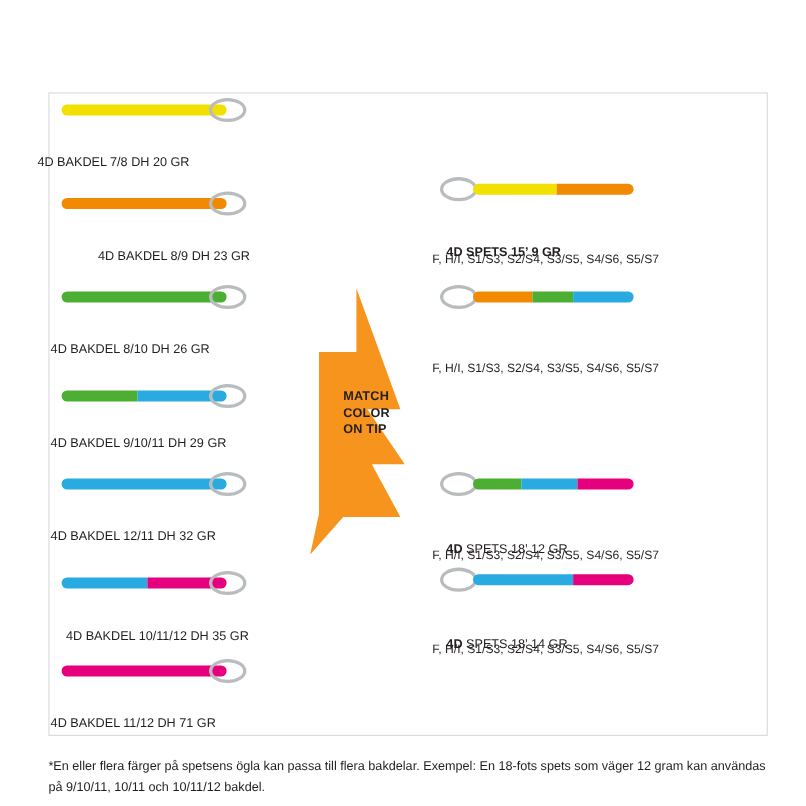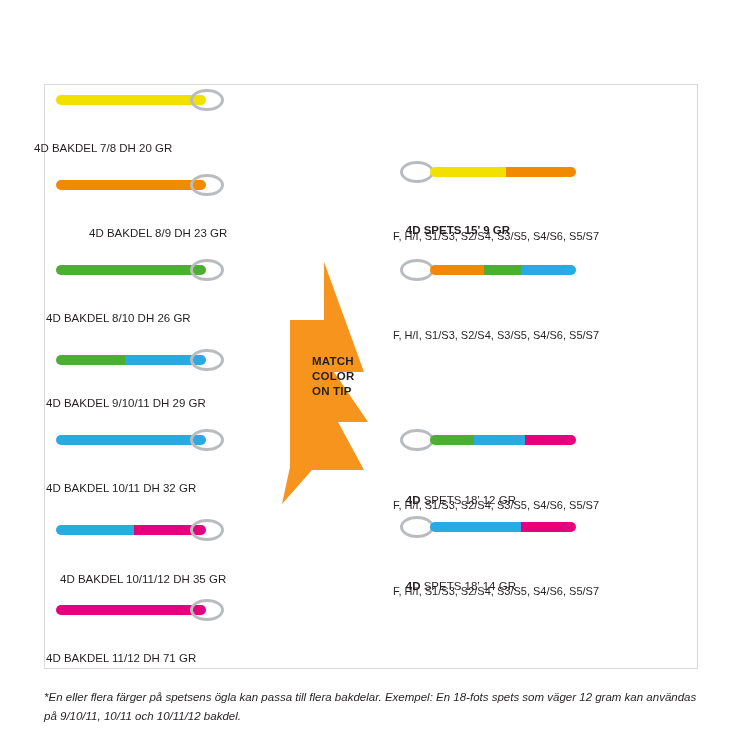--- a/index.html
+++ b/index.html
@@ -106,21 +106,20 @@
     letter-spacing: 0.2px;
     margin-left: 24px;
   }
 
   .footnote {
     position: absolute;
     left: 44px;
     top: 688px;
     width: 660px;
     font-size: 11.5px;
-    font-style: italic;
     line-height: 19px;
     color: #231f20;
   }
 </style>
 </head>
 <body>
 
 <div class="page">
 
 
@@ -148,21 +147,21 @@
     <div class="seg first" style="left:0; width:69px; background:#4cae32;"></div>
     <div class="seg last" style="left:69px; width:81px; background:#29abe2;"></div>
   </div>
   <div class="loop" style="left:190px; top:349px;"></div>
   <div class="label" style="left:46px; top:397px;">4D BAKDEL 9/10/11 DH 29 GR</div>
 
   <div class="rod" style="left:56px; top:435px; width:150px;">
     <div class="seg first last" style="left:0; width:150px; background:#29abe2;"></div>
   </div>
   <div class="loop" style="left:190px; top:429px;"></div>
-  <div class="label" style="left:46px; top:482px;">4D BAKDEL 10/11 DH 32 GR</div>
+  <div class="label" style="left:46px; top:482px;">4D BAKDEL 12/11 DH 32 GR</div>
 
   <div class="rod" style="left:56px; top:525px; width:150px;">
     <div class="seg first" style="left:0; width:78px; background:#29abe2;"></div>
     <div class="seg last" style="left:78px; width:72px; background:#e6007e;"></div>
   </div>
   <div class="loop" style="left:190px; top:519px;"></div>
   <div class="label" style="left:60px; top:573px;">4D BAKDEL 10/11/12 DH 35 GR</div>
 
   <div class="rod" style="left:56px; top:605px; width:150px;">
     <div class="seg first last" style="left:0; width:150px; background:#e6007e;"></div>

